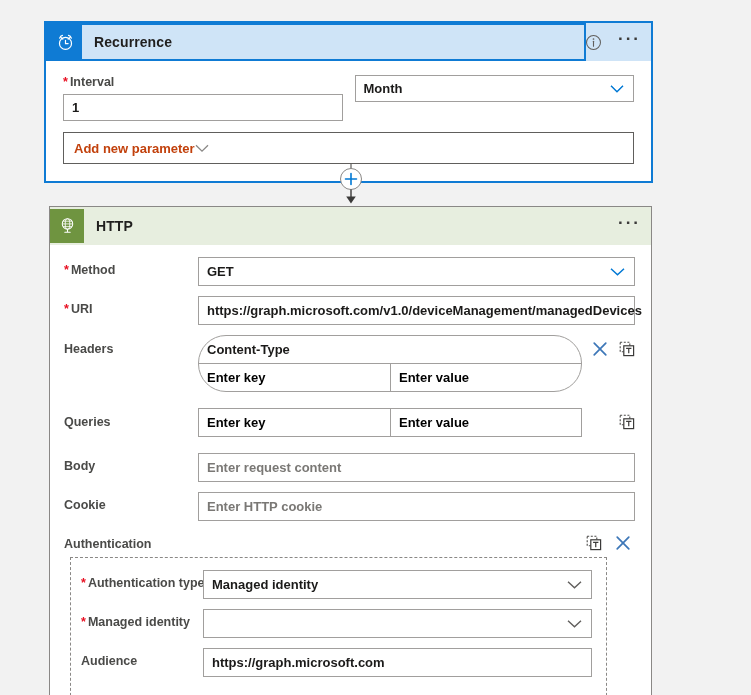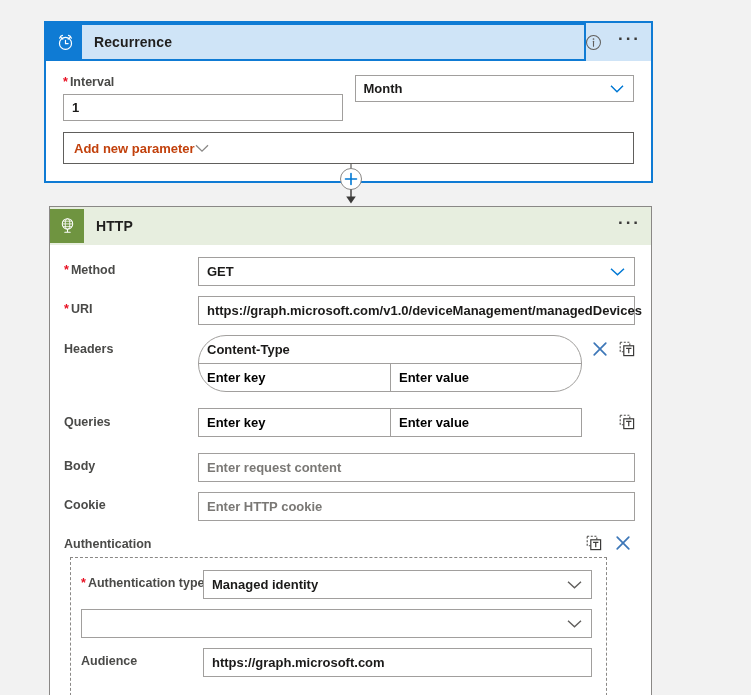--- a/index.html
+++ b/index.html
@@ -424,20 +424,23 @@
               <span class="chev">
                 <svg width="15" height="9" viewBox="0 0 15 9" aria-hidden="true">
                   <path d="M1 1.3 L7.5 7.3 L14 1.3" fill="none" stroke="#605e5c" stroke-width="1.4"></path>
                 </svg>
               </span>
             </div>
           </div>
         </div>
 
         <div class="row">
+          <div class="row-label">
+            <span class="req-star">*</span><span>Managed identity</span>
+          </div>
           <div class="row-ctl">
             <div class="tb tall">
               <span class="chev">
                 <svg width="15" height="9" viewBox="0 0 15 9" aria-hidden="true">
                   <path d="M1 1.3 L7.5 7.3 L14 1.3" fill="none" stroke="#605e5c" stroke-width="1.4"></path>
                 </svg>
               </span>
             </div>
           </div>
         </div>

